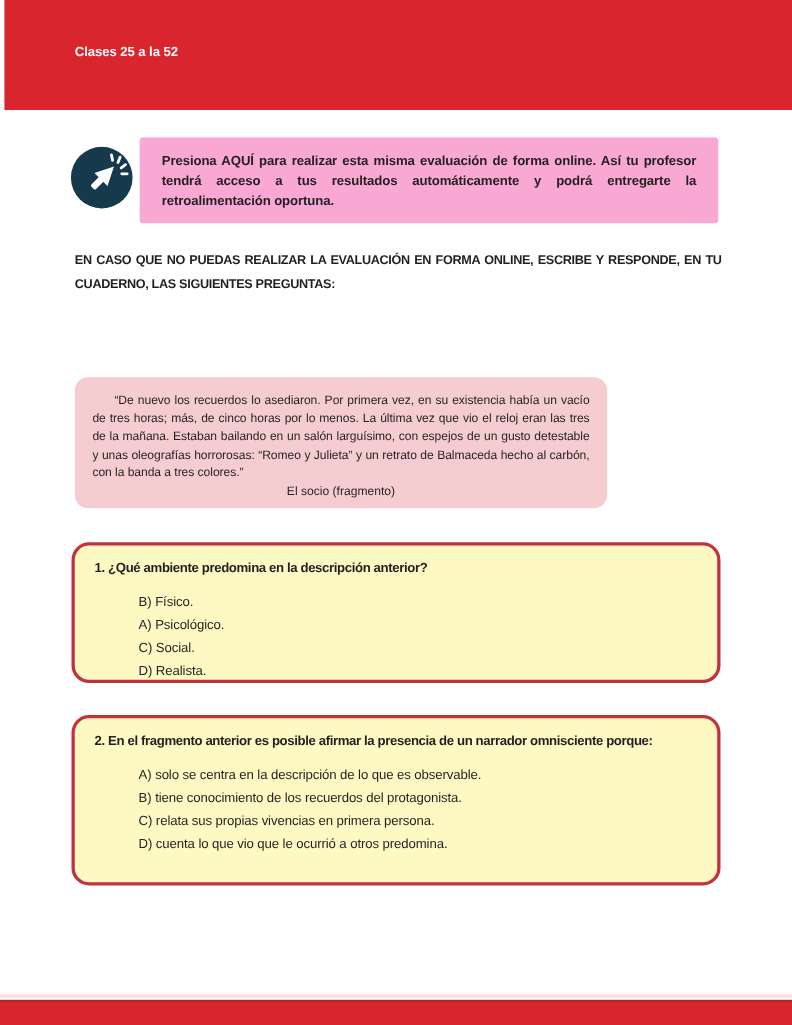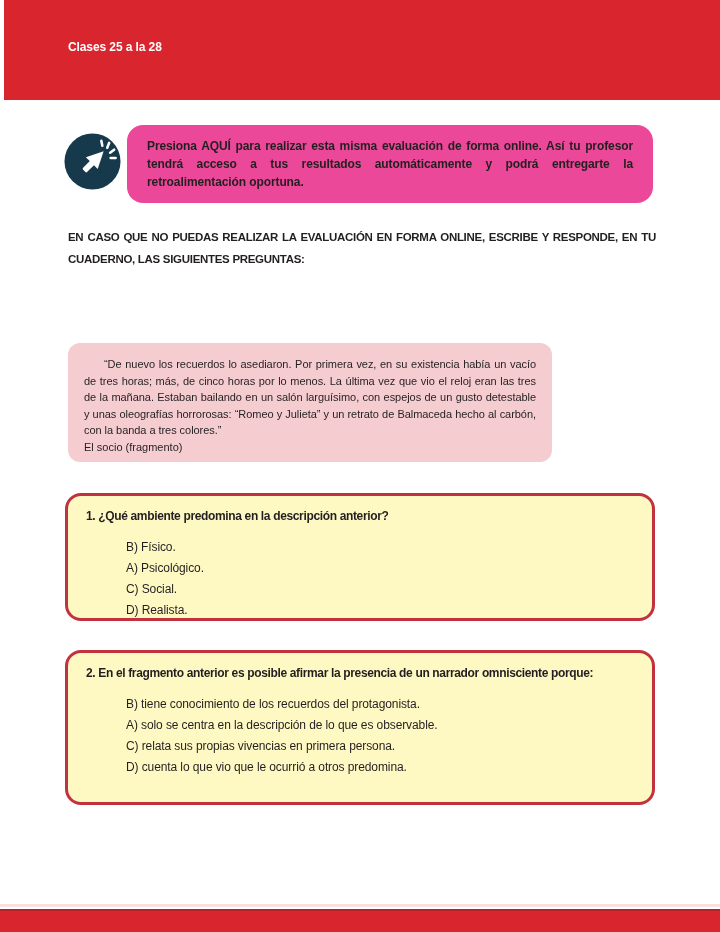--- a/index.html
+++ b/index.html
@@ -16,21 +16,21 @@
     margin:0;color:#ffffff;font-weight:bold;font-size:20px;
     letter-spacing:-0.2px;line-height:1.1;
   }
   .header-subtitle{
     margin:4px 0 0;color:#ffffff;font-weight:bold;font-size:12px;letter-spacing:-0.1px;
   }
   
   .callout-icon{position:absolute;left:64px;top:133px;width:57px;height:57px;cursor:pointer;}
   .callout{
     position:absolute;left:127px;top:125px;width:526px;min-height:78px;
-    background:#ec4899;border-radius:16px;box-sizing:border-box;
+    background:#f9a8d4;border-radius:3px;box-sizing:border-box;
     padding:12px 20px 10px;cursor:pointer;
   }
   .callout p{
     margin:0;font-weight:bold;font-size:12px;line-height:1.52;
     text-align:justify;letter-spacing:-0.1px;color:#231f20;
   }
   
   .caps-note{
     position:absolute;left:68px;top:226px;width:588px;margin:0;
     font-weight:bold;font-size:11.5px;line-height:22px;
@@ -45,21 +45,21 @@
   .quote-box{
     position:absolute;left:68px;top:343px;width:484px;height:119px;
     background:#f5cdd1;border-radius:12px;box-sizing:border-box;
     padding:13px 16px 0;
   }
   .quote-box .quote-text{
     margin:0;font-size:11px;line-height:16.5px;text-align:justify;
     text-indent:20px;letter-spacing:-0.05px;
   }
   .quote-box .quote-attr{
-    margin:0;font-size:11px;line-height:17px;text-align:left;
+    margin:0;font-size:11px;line-height:17px;text-align:center;
   }
   
   .qbox{
     position:absolute;left:65px;width:590px;background:#fef9c3;
     border:3px solid #c2323e;border-radius:16px;box-sizing:border-box;
     padding:13px 18px;
   }
   .qbox.q1{top:493px;height:128px;}
   .qbox.q2{top:650px;height:155px;}
   .q-title{
@@ -75,21 +75,21 @@
     position:absolute;left:0;right:0;bottom:0;height:23px;box-sizing:border-box;
     background:#d9262e;border-top:2px solid #b3232a;
   }
 </style>
 </head>
 <body>
 
 <div class="page">
 
   <header class="header-band">
-    <p class="header-subtitle">Clases 25 a la 28</p>
+    <p class="header-subtitle">Clases 25 a la 52</p>
   </header>
 
   <div class="callout-icon">
     <svg viewBox="0 0 58 58" width="57" height="57" aria-hidden="true">
       <circle cx="29" cy="29" r="28.5" fill="#16394b"></circle>
       <g transform="rotate(45 29 30)" fill="#ffffff">
         <polygon points="29,14 20.5,31 37.5,31"></polygon>
         <rect x="26" y="29" width="6" height="13" rx="1.5"></rect>
       </g>
       <g stroke="#ffffff" stroke-width="2.6" stroke-linecap="round">
@@ -119,22 +119,22 @@
       <li>B) Físico.</li>
       <li>A) Psicológico.</li>
       <li>C) Social.</li>
       <li>D) Realista.</li>
     </ul>
   </section>
 
   <section class="qbox q2">
     <p class="q-title">2. En el fragmento anterior es posible afirmar la presencia de un narrador omnisciente porque:</p>
     <ul class="q-options">
+      <li>A) solo se centra en la descripción de lo que es observable.</li>
       <li>B) tiene conocimiento de los recuerdos del protagonista.</li>
-      <li>A) solo se centra en la descripción de lo que es observable.</li>
       <li>C) relata sus propias vivencias en primera persona.</li>
       <li>D) cuenta lo que vio que le ocurrió a otros predomina.</li>
     </ul>
   </section>
 
   <div class="footer-hairline"></div>
   <footer class="footer-band"></footer>
 
 </div>
 

